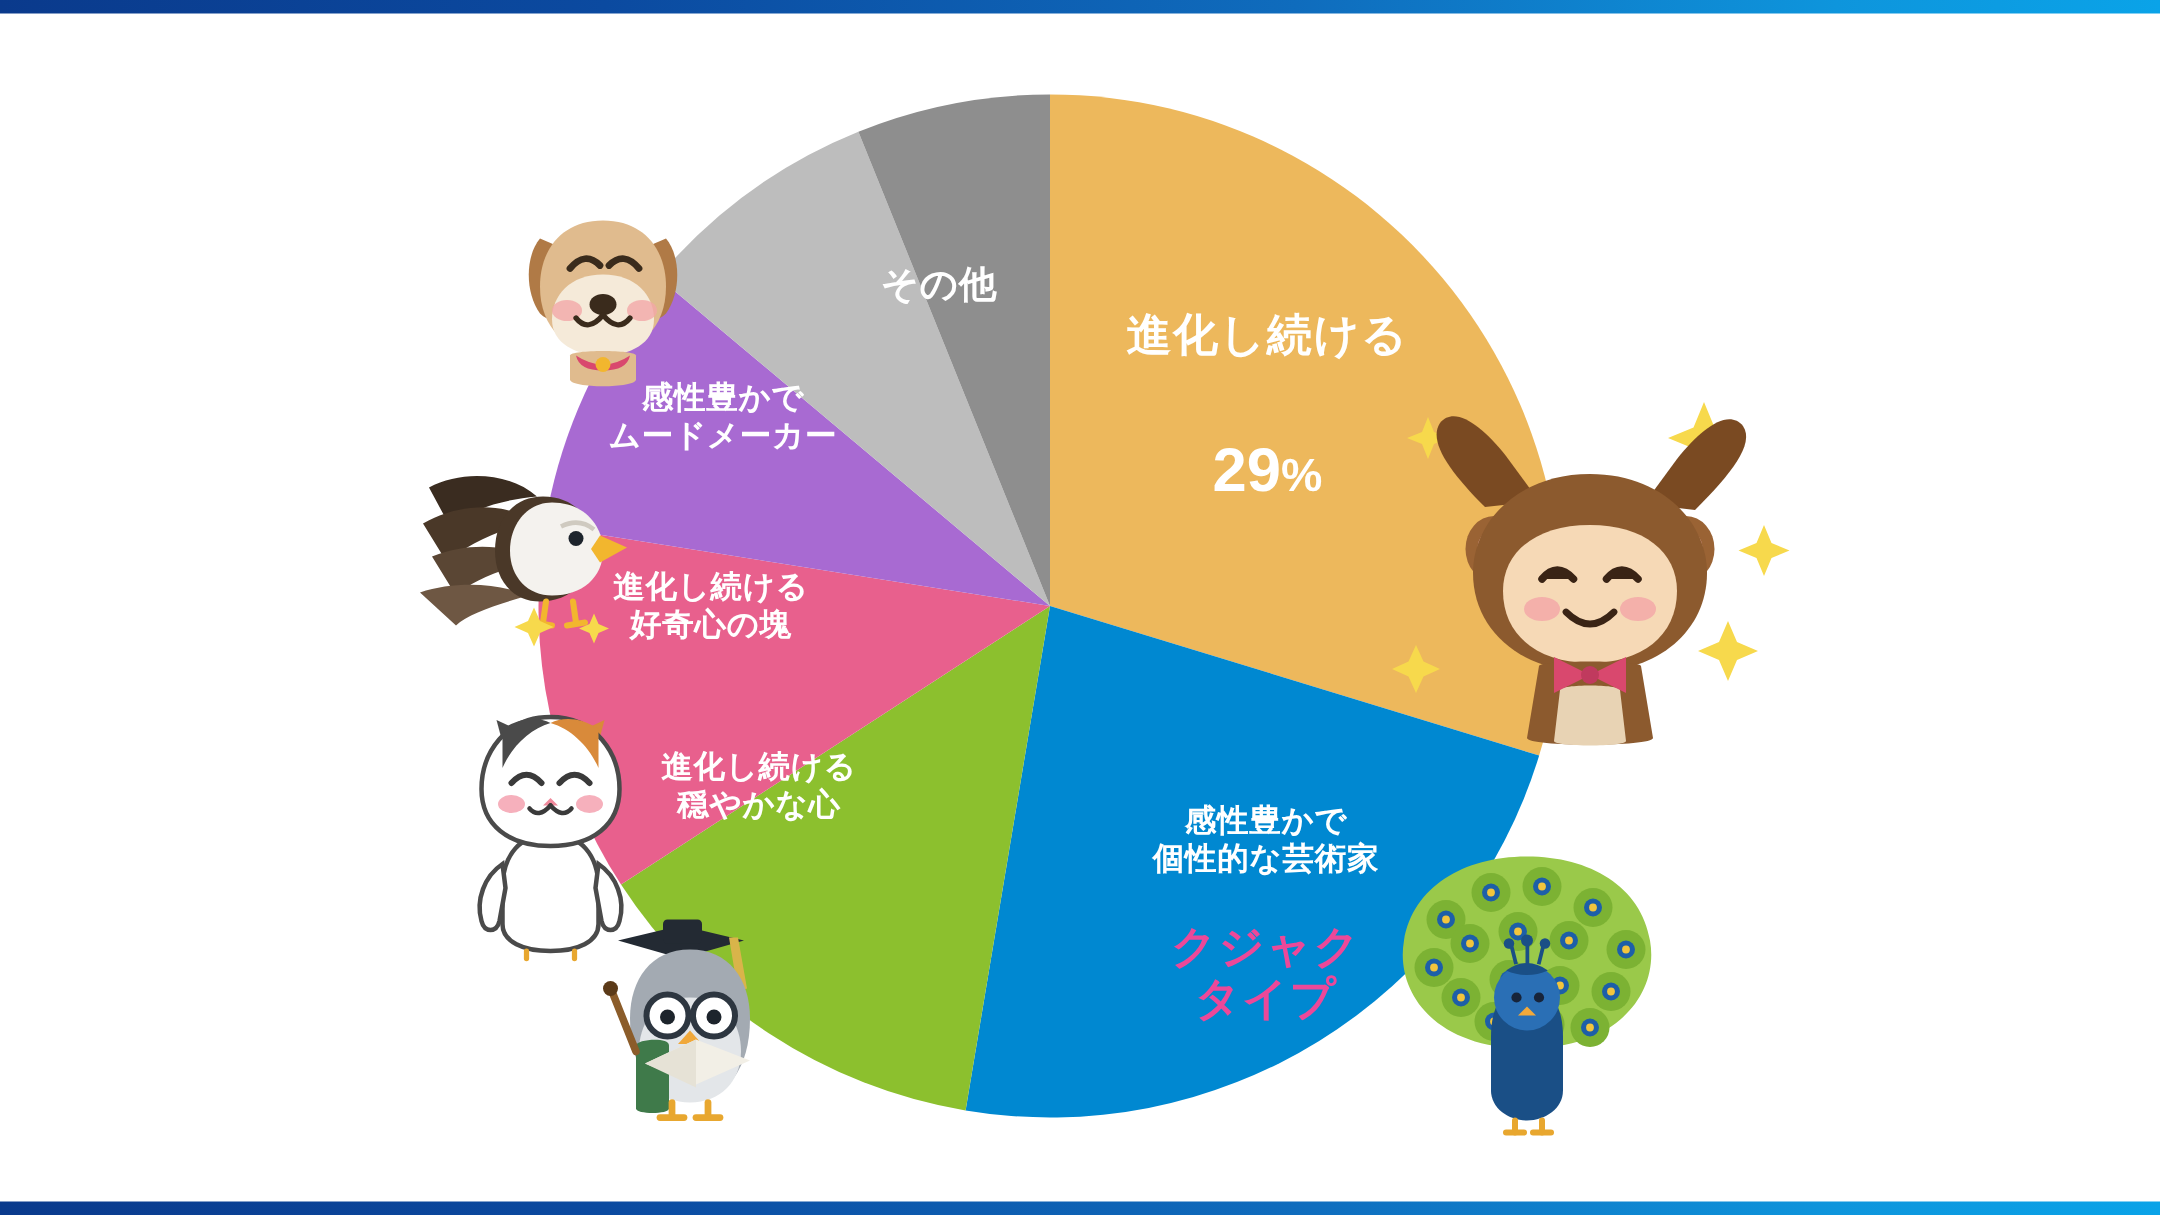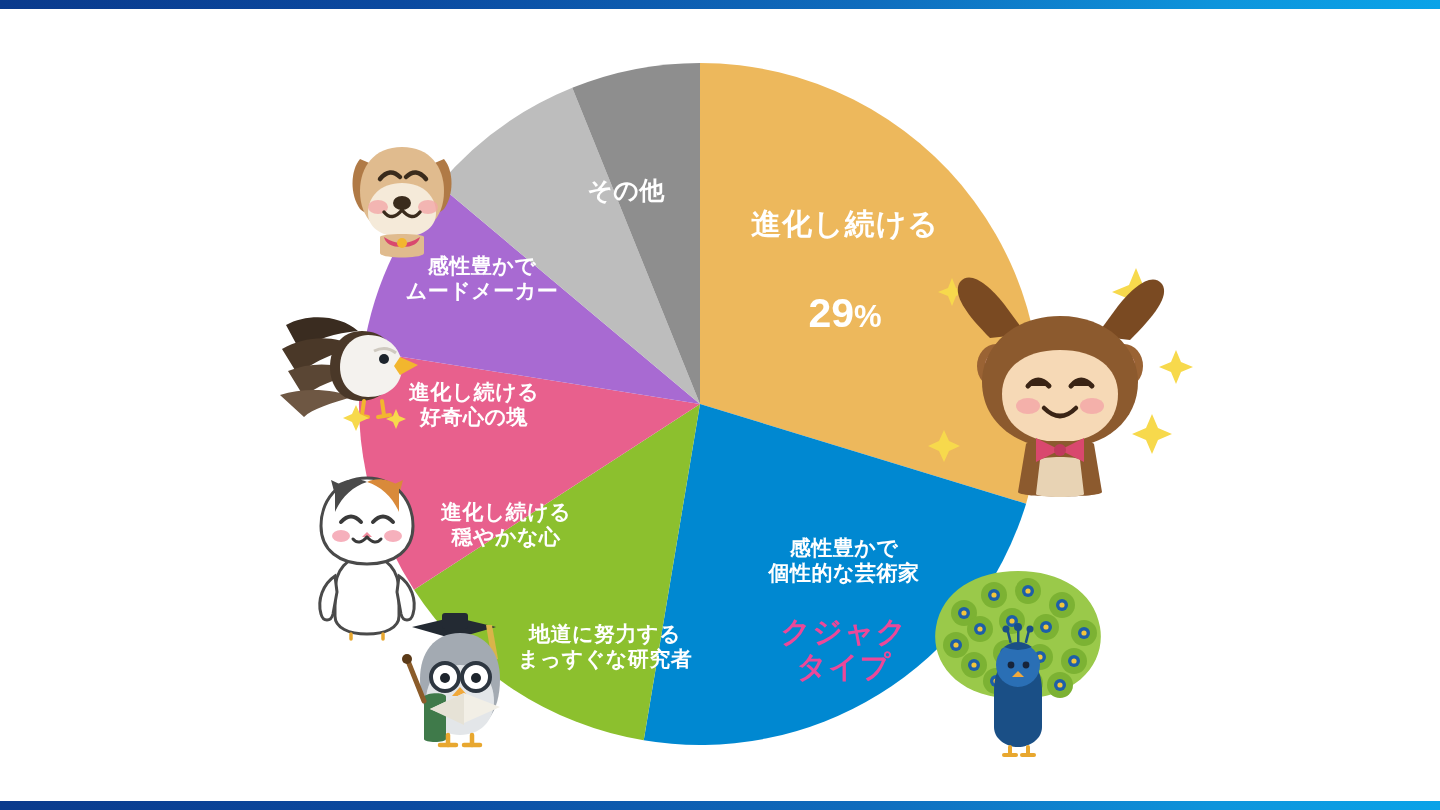--- a/index.html
+++ b/index.html
@@ -292,24 +292,20 @@
     <div class="lbl-pct"><span class="num">29</span><span class="sym">%</span></div>
   </div>
 
   <div class="slice-label" id="label-peacock">
     <div class="lbl-sub">感性豊かで
 個性的な芸術家</div>
     <div class="lbl-title">クジャク
 タイプ</div>
   </div>
 
-  <div class="slice-label" id="label-owl">
-    <div class="lbl-sub">地道に努力する
-まっすぐな研究者</div>
-  </div>
 
   <div class="slice-label" id="label-cat">
     <div class="lbl-sub">進化し続ける
 穏やかな心</div>
   </div>
 
   <div class="slice-label" id="label-eagle">
     <div class="lbl-sub">進化し続ける
 好奇心の塊</div>
   </div>

